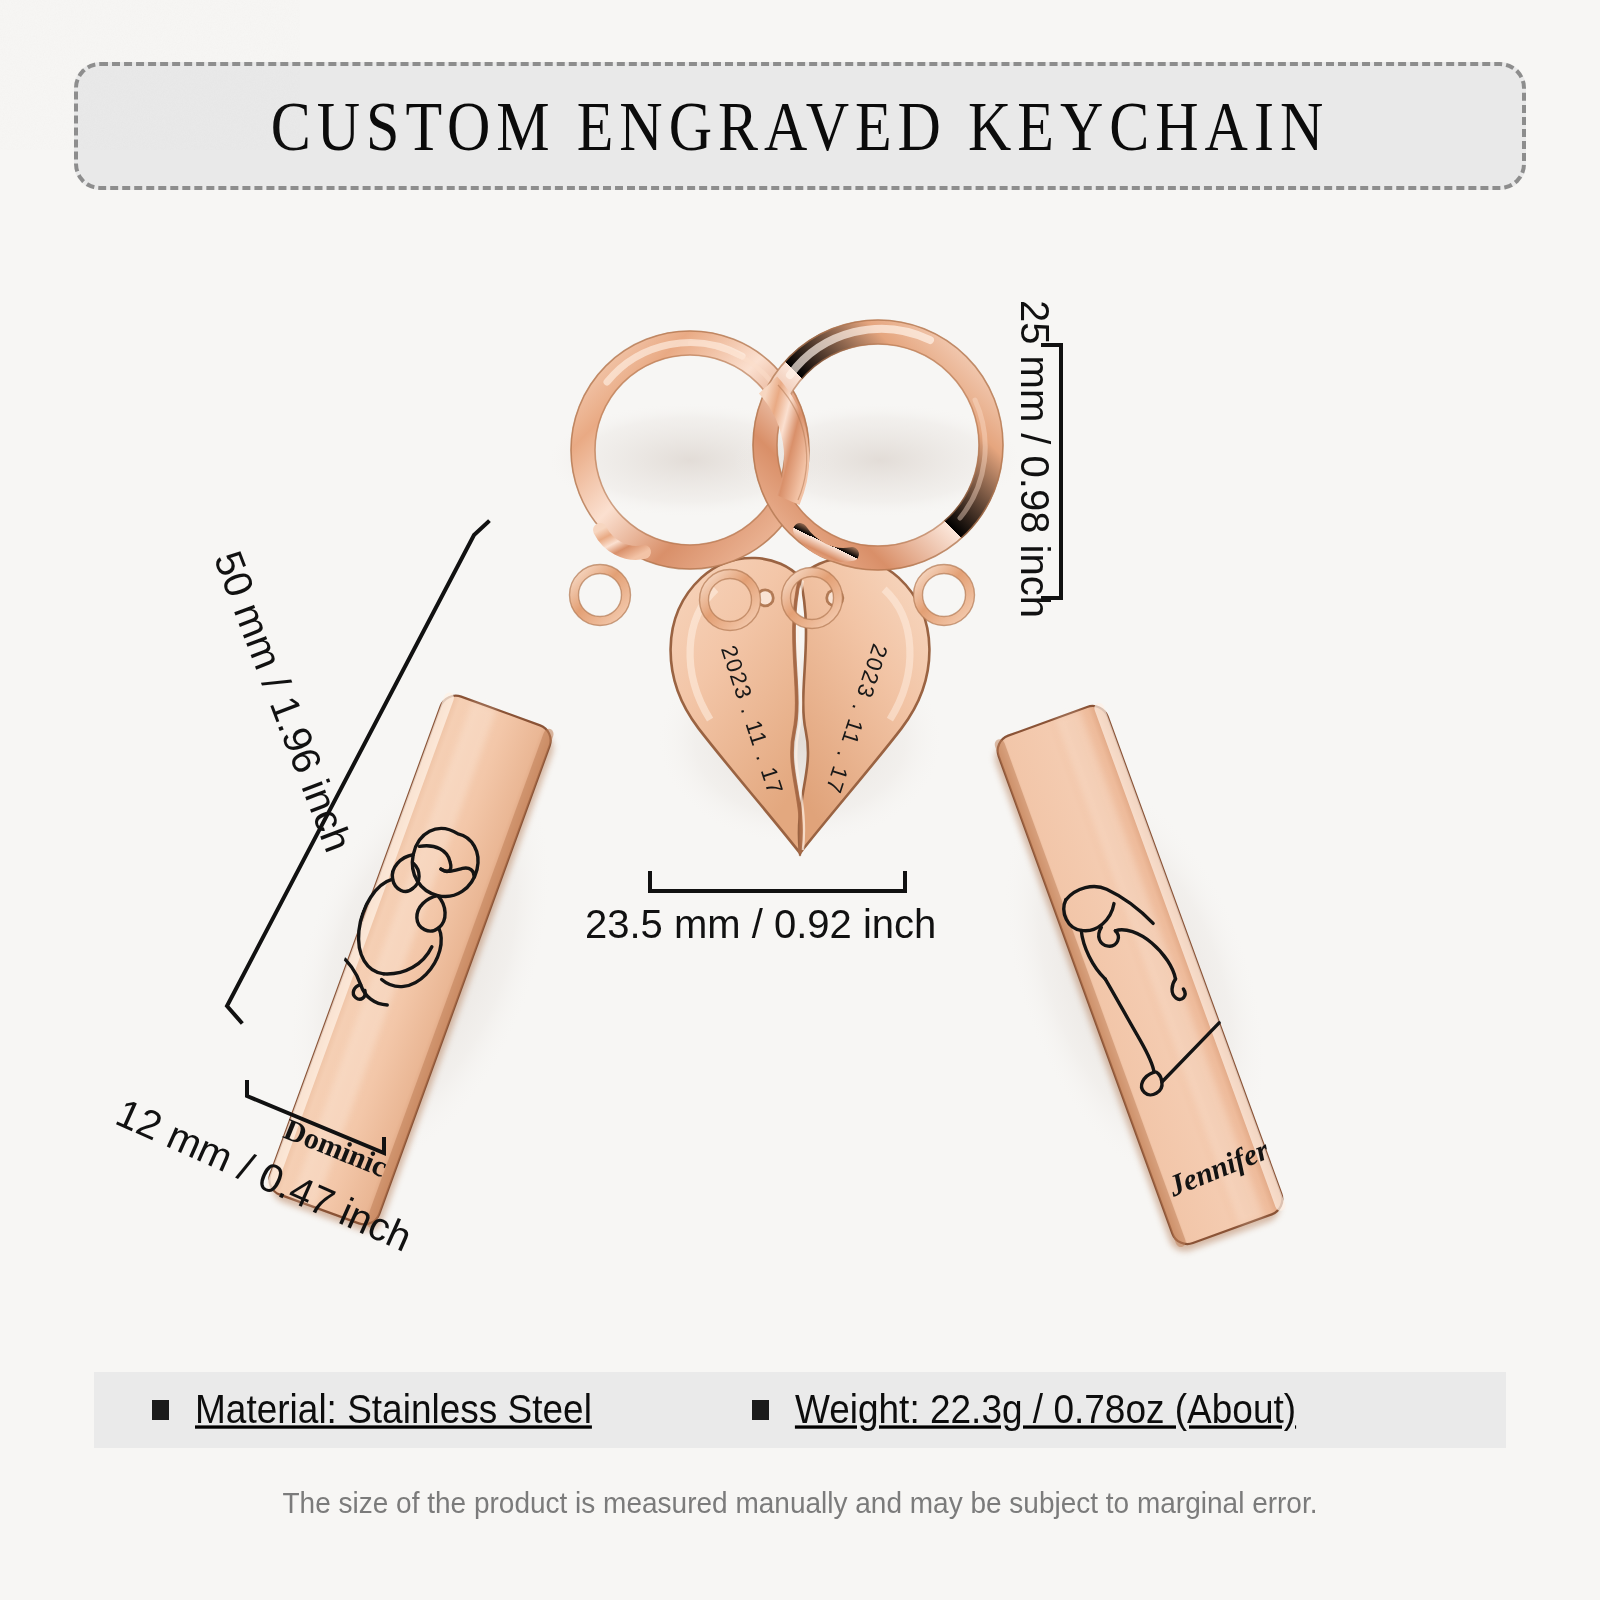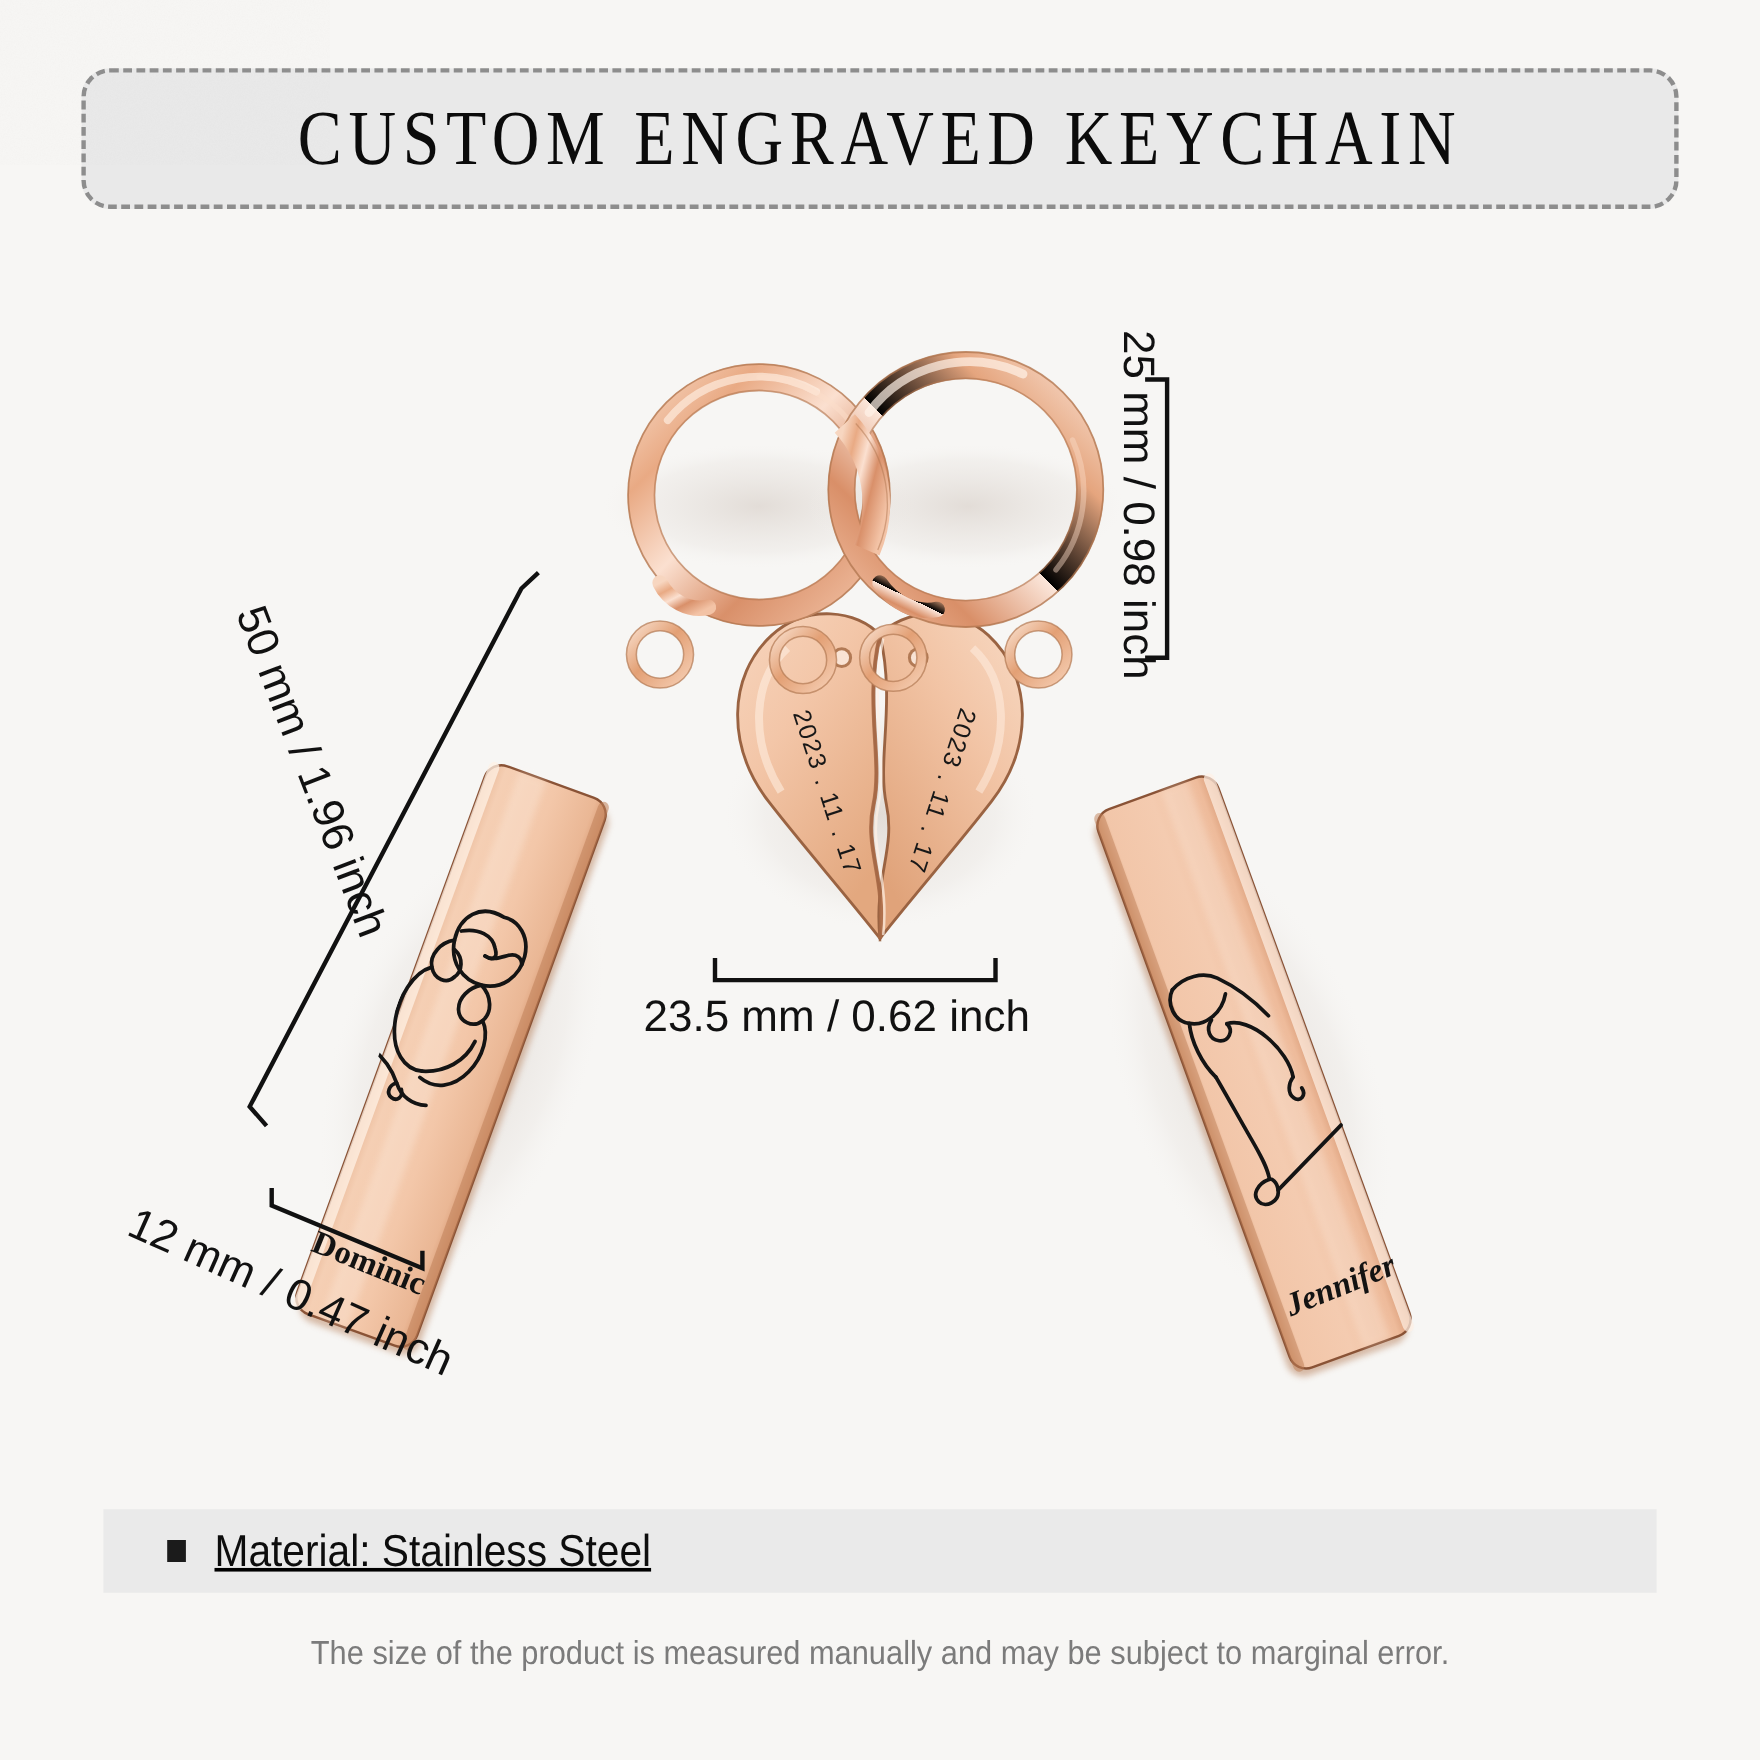--- a/index.html
+++ b/index.html
@@ -368,26 +368,30 @@
 
     <path d="M247,1082 L247,1096 L384,1153 L384,1139"></path>
 
     <path d="M650,873 L650,891 L905,891 L905,873"></path>
   </g>
 </svg>
 
 <div class="dim-label" id="dim-25">25 mm / 0.98 inch</div>
 <div class="dim-label" id="dim-50">50 mm / 1.96 inch</div>
 <div class="dim-label" id="dim-12">12 mm / 0.47 inch</div>
-<div class="dim-label" id="dim-235">23.5 mm / 0.62 inch</div>
+<div class="dim-label" id="dim-235">23.5 mm / 0.92 inch</div>
 
 <div id="footer-bar">
   <div class="foot-item" id="foot-material">
     <span class="bullet"></span>
     <span class="foot-text">Material: Stainless Steel</span>
+  </div>
+  <div class="foot-item" id="foot-weight">
+    <span class="bullet"></span>
+    <span class="foot-text">Weight: 22.3g / 0.78oz (About)</span>
   </div>
 </div>
 
 <div id="disclaimer">The size of the product is measured manually and may be subject to marginal error.</div>
 
 <svg id="noise" xmlns="http://www.w3.org/2000/svg">
   <filter id="grain">
     <feTurbulence type="fractalNoise" baseFrequency="0.85" numOctaves="3" stitchTiles="stitch"></feTurbulence>
     <feColorMatrix type="saturate" values="0"></feColorMatrix>
     <feComponentTransfer>

